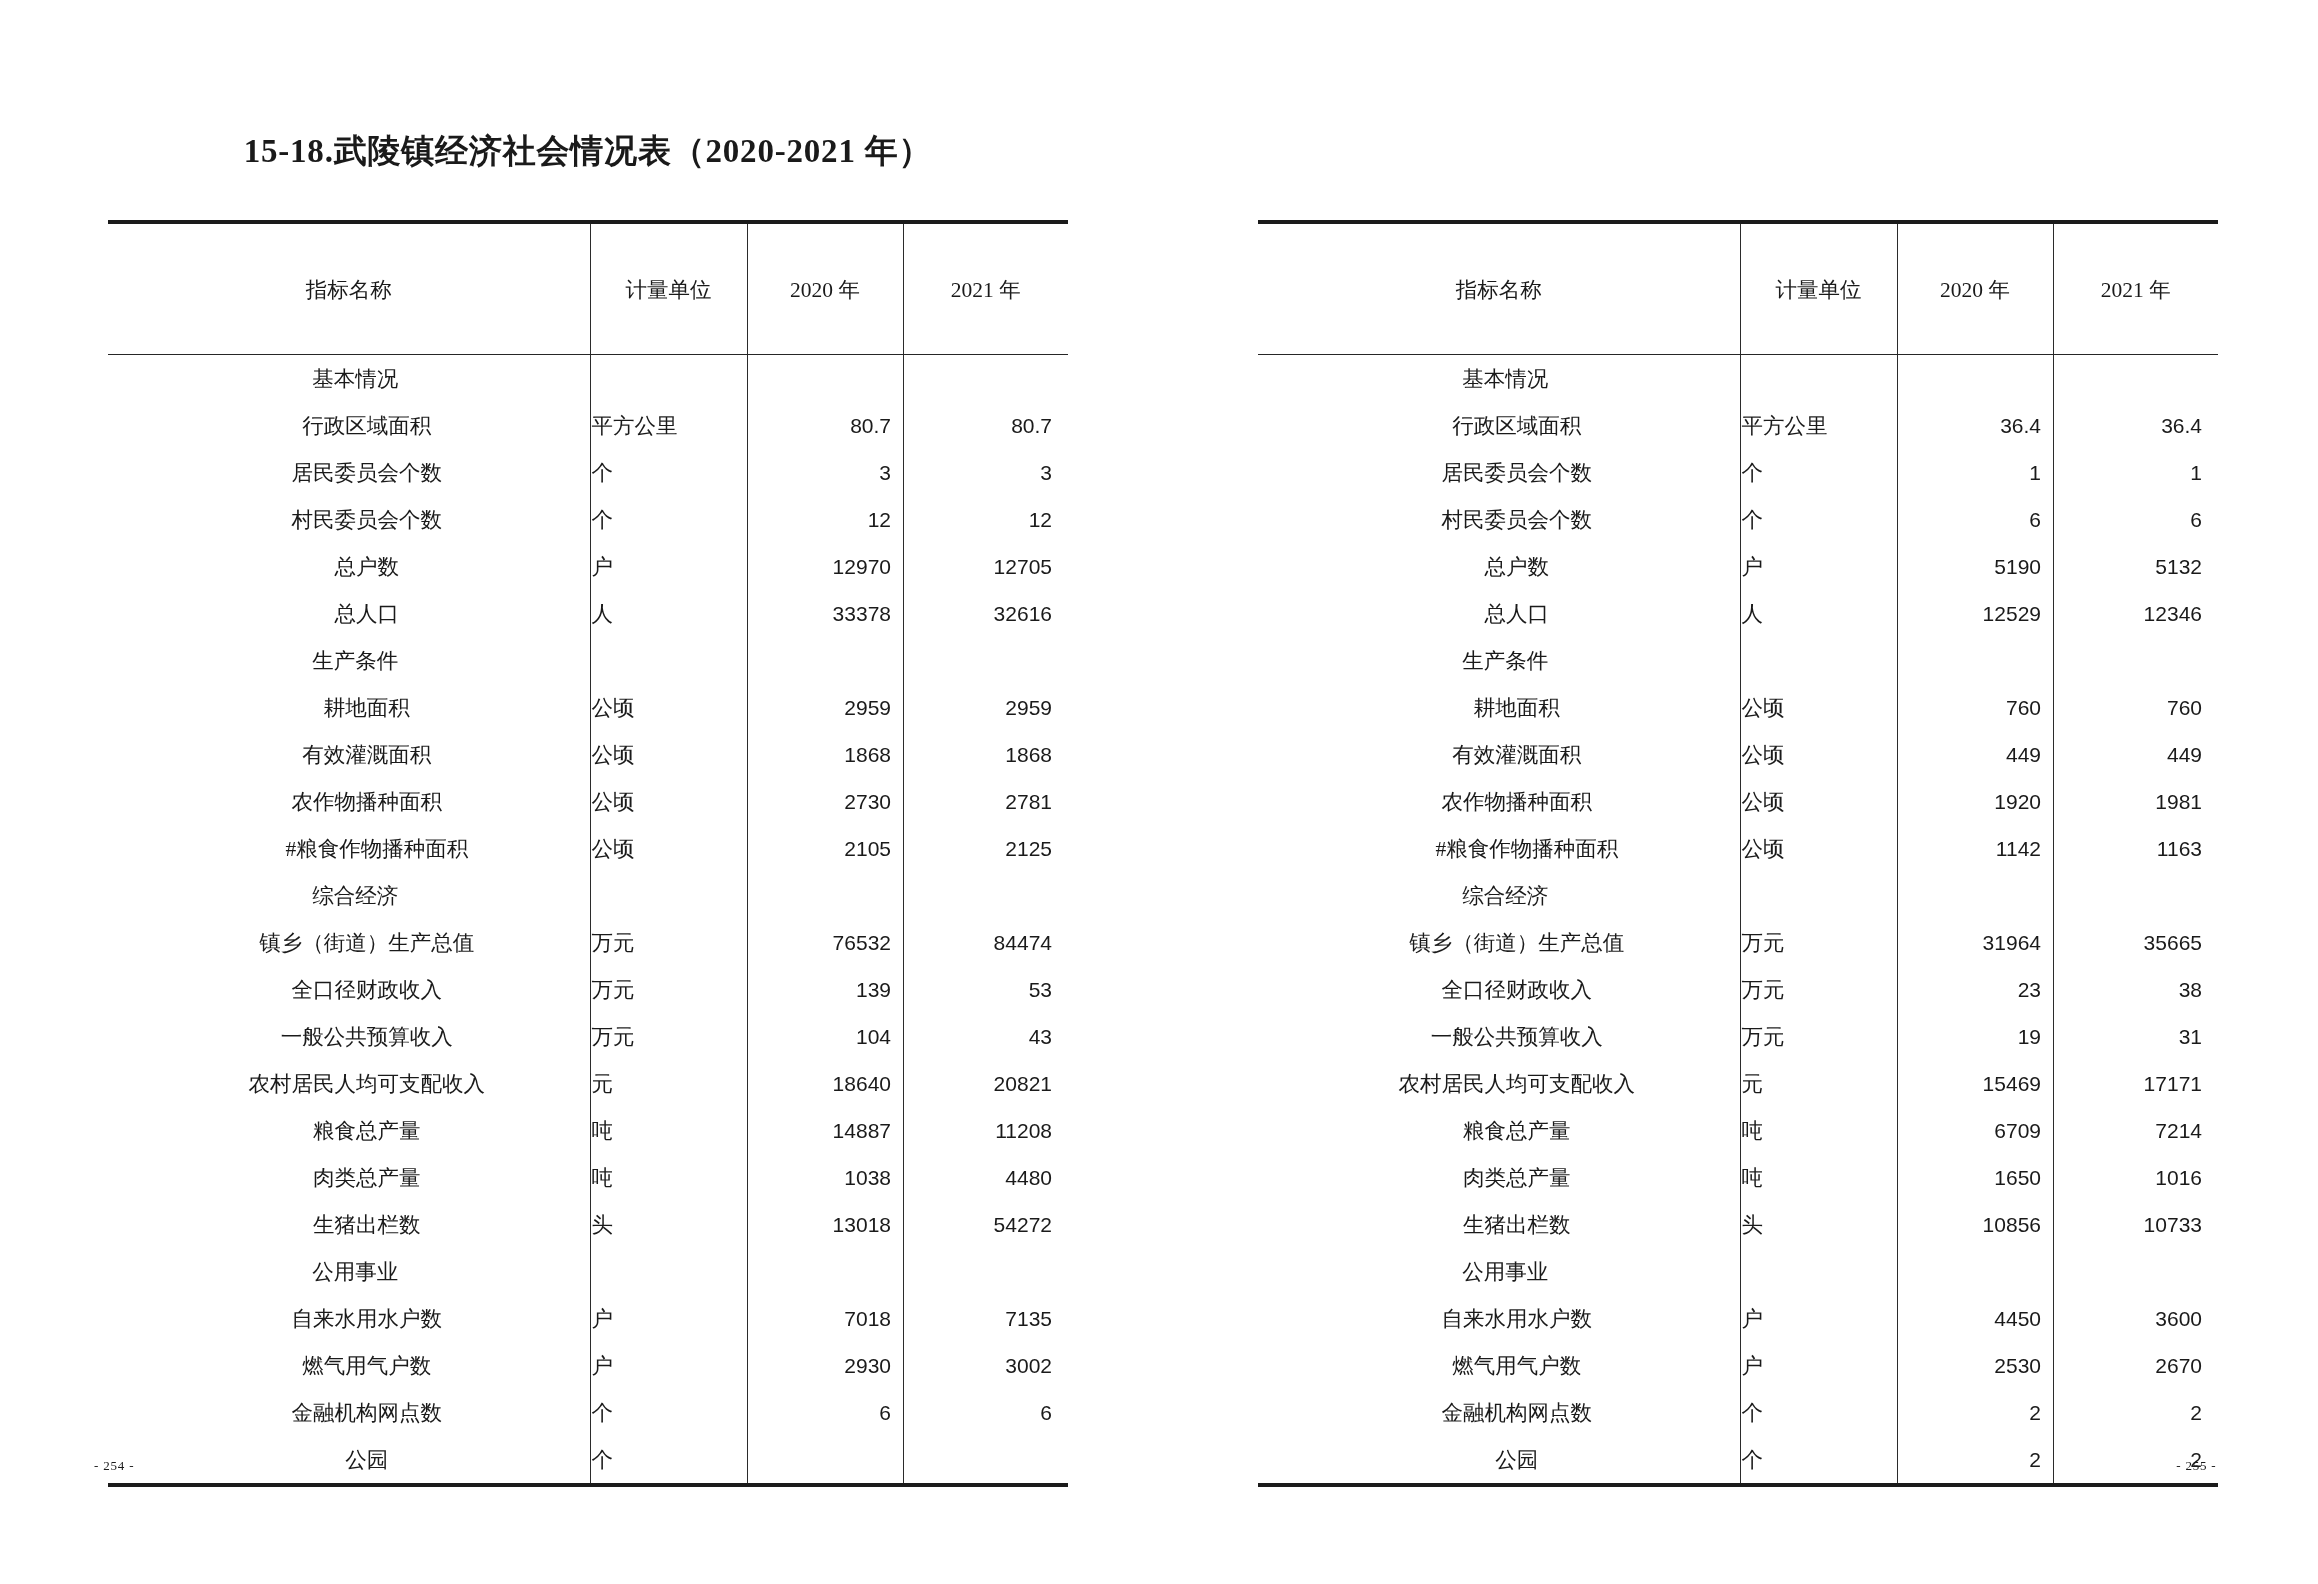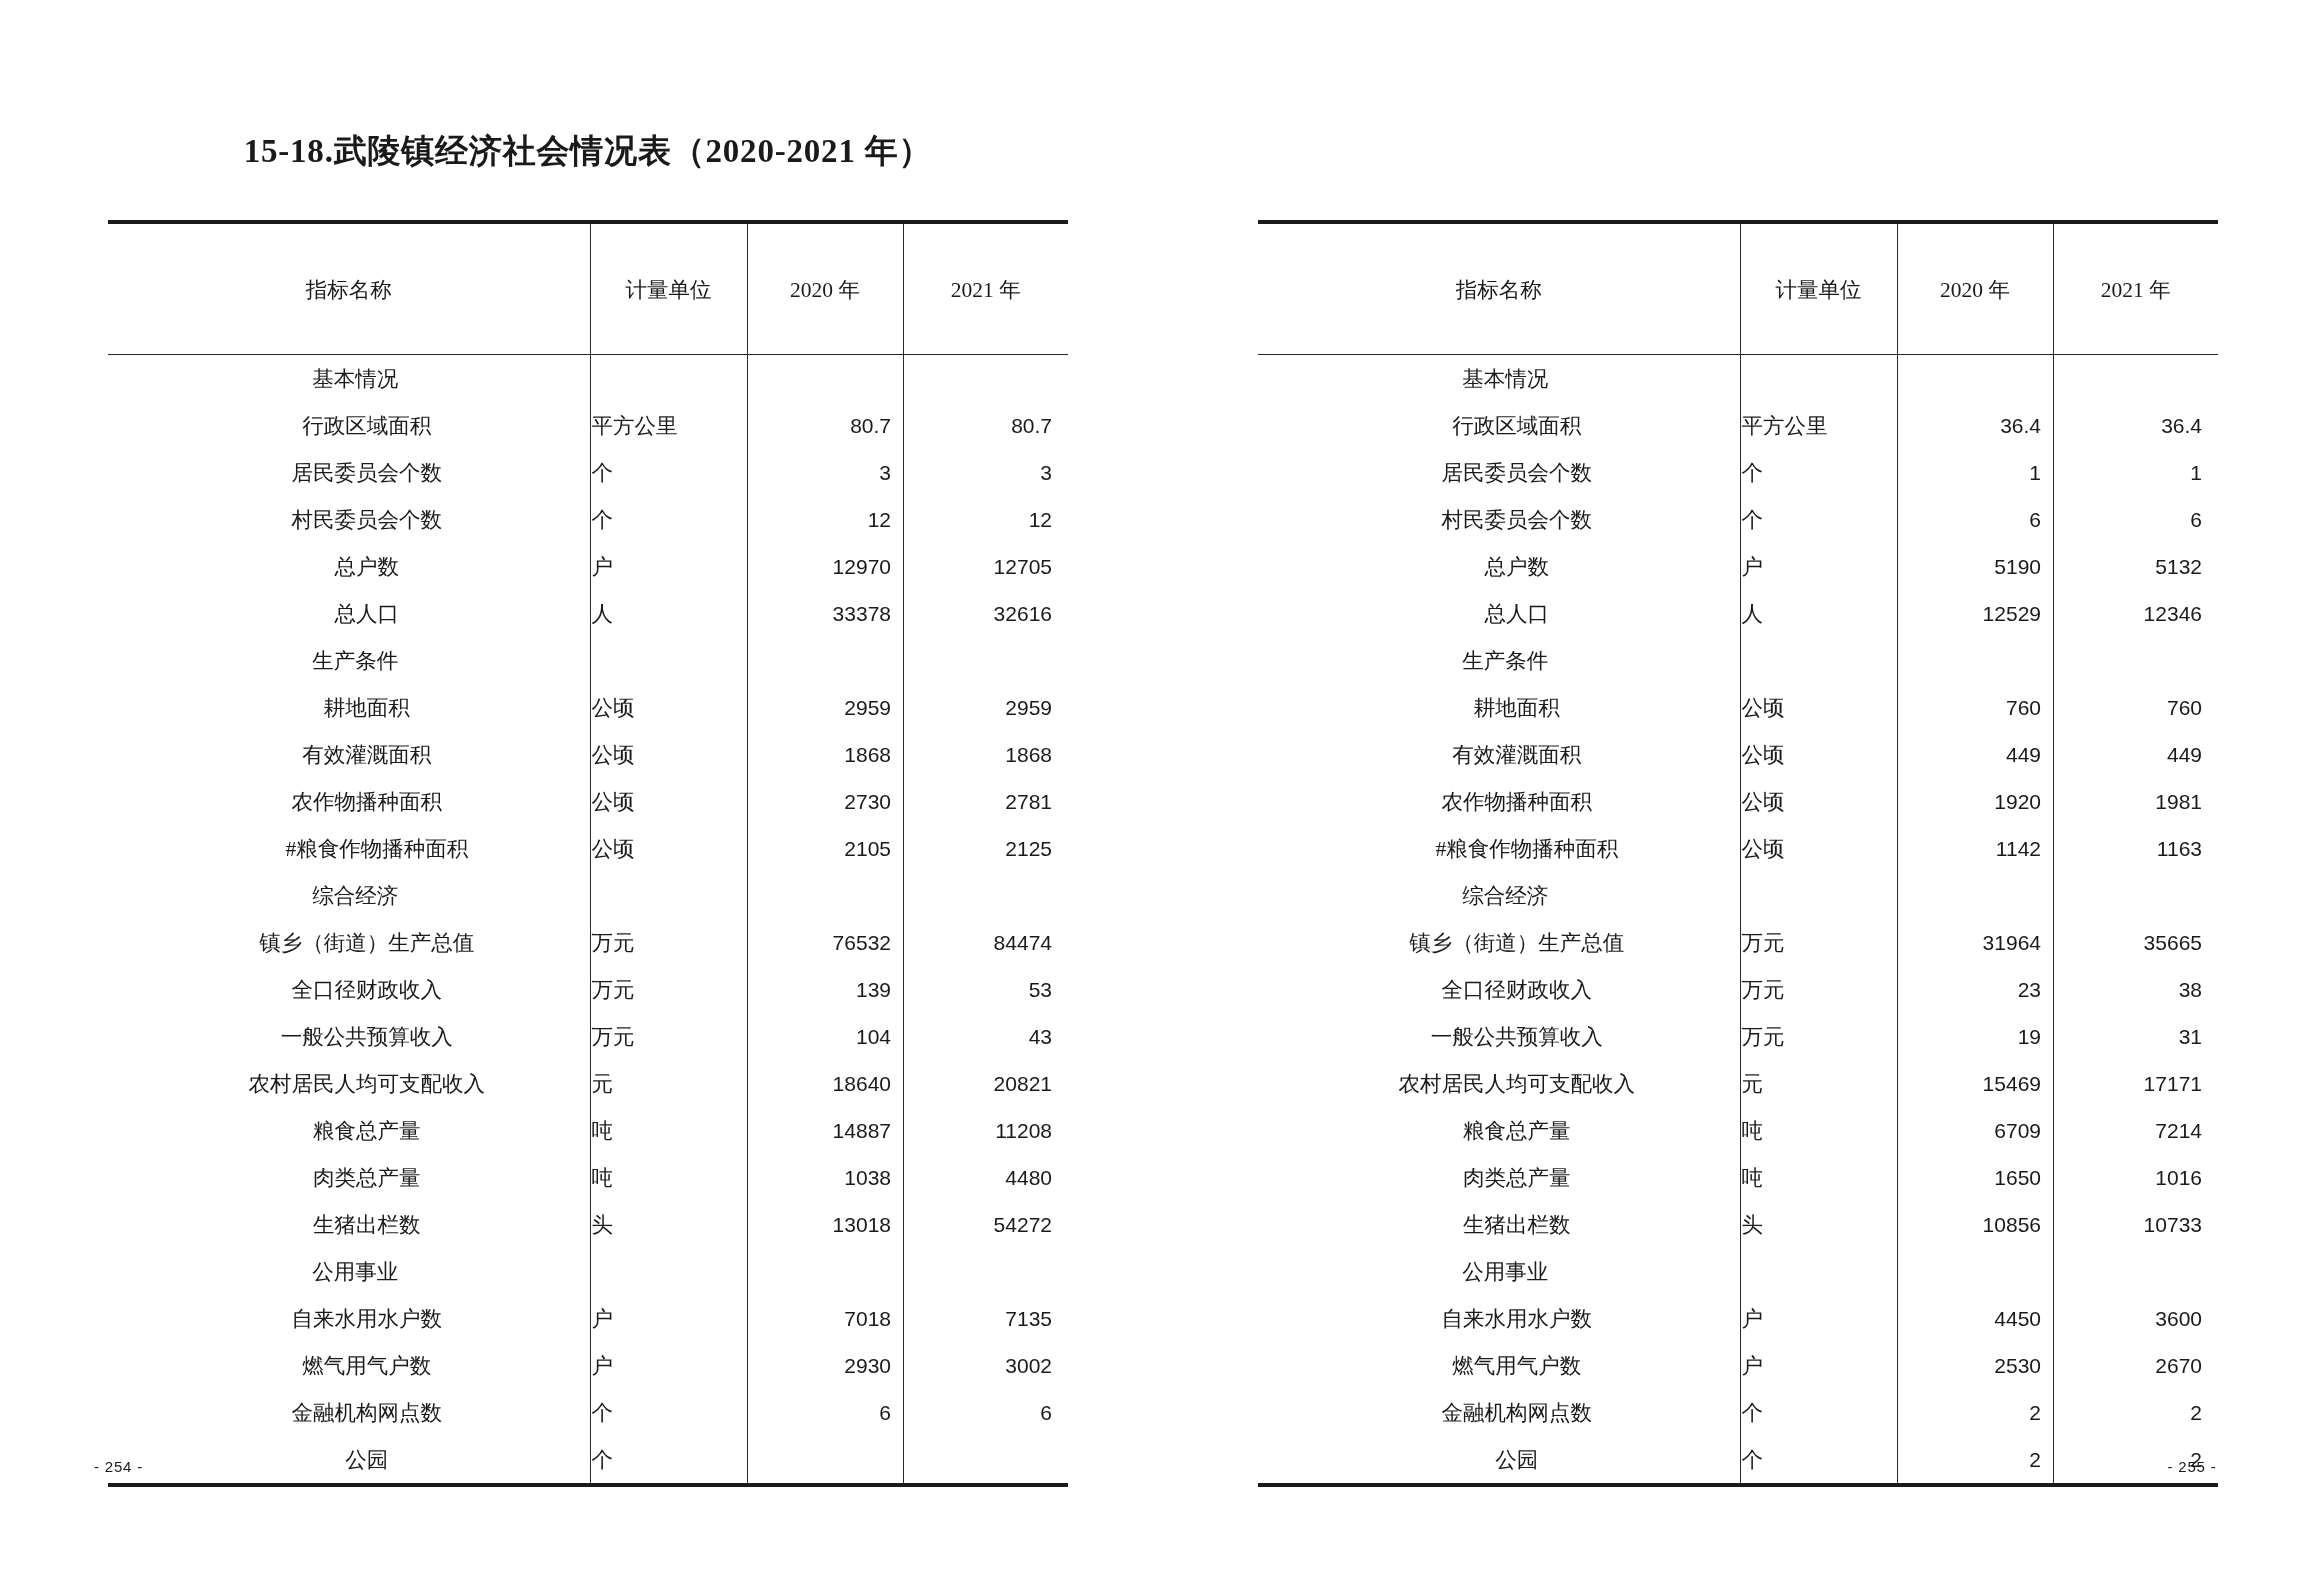--- a/index.html
+++ b/index.html
@@ -53,22 +53,22 @@
   td.num{
     text-align:right;
     font-family:"Liberation Sans","DejaVu Sans",sans-serif;
     font-size:21px;
   }
   td.c3.num{padding-right:11.5px;}
   td.c4.num{padding-right:16px;}
 
   .page-num{
     position:absolute;top:1458px;
-    font-size:15px;
-    font-family:Liberation Sans, sans-serif;
+    font-size:13px;
+    font-family:Liberation Serif, serif;
     letter-spacing:0.8px;
   }
   .pn-left{left:-14px;text-align:left;}
   .pn-right{right:1.5px;text-align:right;}
 </style>
 </head>
 <body>
 
 <main>
 

